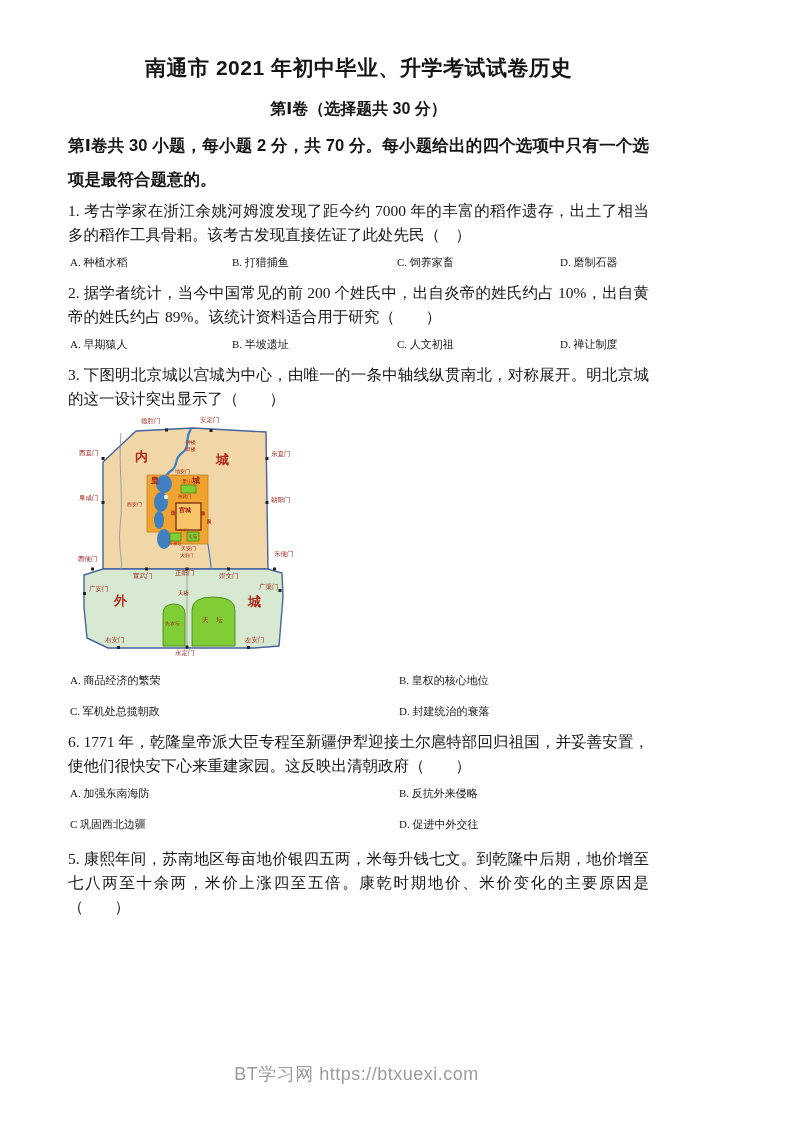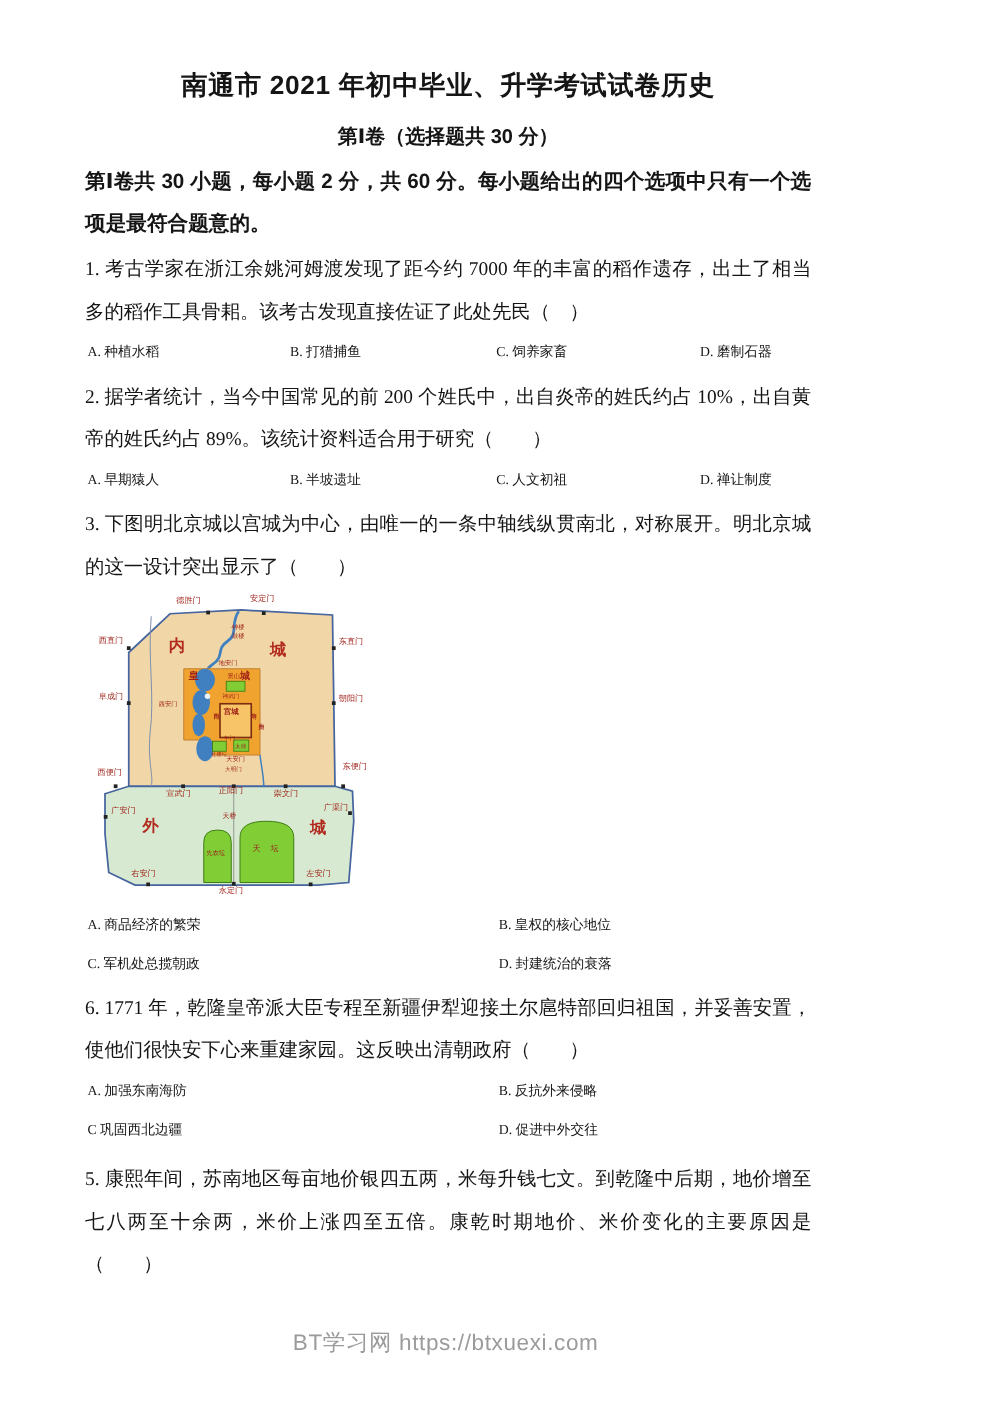--- a/index.html
+++ b/index.html
@@ -5,21 +5,21 @@
   html,body{margin:0;padding:0;background:#ffffff;}
   .page{position:relative;width:713px;height:1122px;background:#ffffff;overflow:hidden;
         font-family:"Liberation Serif","DejaVu Serif",serif;color:#151515;}
   .content{padding:54px 64px 0 68px;}
   .title{margin:0;text-align:center;font-family:"Liberation Sans","DejaVu Sans",sans-serif;
          font-weight:700;font-size:21px;letter-spacing:0.5px;}
   .section{margin:17px 0 0;text-align:center;font-family:"Liberation Sans","DejaVu Sans",sans-serif;
            font-weight:700;font-size:16px;}
   .intro{margin:8px 0 0;font-family:"Liberation Sans","DejaVu Sans",sans-serif;font-weight:700;
          font-size:16.5px;line-height:34px;text-align:justify;}
-  .qtext{margin:3px 0 0;font-size:15.5px;line-height:34px;text-align:justify;}
+  .qtext{margin:3px 0 0;font-size:15.5px;line-height:24px;text-align:justify;}
   .opts{display:grid;font-size:11px;line-height:31px;padding-left:2px;}
   .opts4{grid-template-columns:162px 165px 163px 1fr;}
   .opts2{grid-template-columns:329px 1fr;}
   .q5gap{margin-top:7px;}
   .map{position:relative;width:228px;height:246px;margin:6px 0 2px 10px;}
   .map svg{position:absolute;left:0;top:0;}
   .ml{position:absolute;color:#9e2018;line-height:1;white-space:nowrap;
       font-family:"Liberation Sans","DejaVu Sans",sans-serif;}
   .mlbig{color:#b22a1e;font-weight:700;font-size:13px;}
   .mlv{writing-mode:vertical-rl;text-orientation:upright;}
@@ -28,21 +28,21 @@
           color:#9b9b9b;letter-spacing:0.5px;}
 </style>
 </head>
 <body>
 
 <div class="page">
   <div class="content">
 
     <h1 class="title">南通市 2021 年初中毕业、升学考试试卷历史</h1>
     <h2 class="section">第Ⅰ卷（选择题共 30 分）</h2>
-    <p class="intro">第Ⅰ卷共 30 小题，每小题 2 分，共 60 分。每小题给出的四个选项中只有一个选项是最符合题意的。</p>
+    <p class="intro">第Ⅰ卷共 30 小题，每小题 2 分，共 70 分。每小题给出的四个选项中只有一个选项是最符合题意的。</p>
 
     <p class="qtext">1. 考古学家在浙江余姚河姆渡发现了距今约 7000 年的丰富的稻作遗存，出土了相当多的稻作工具骨耜。该考古发现直接佐证了此处先民（　）</p>
     <div class="opts opts4">
       <span>A. 种植水稻</span>
       <span>B. 打猎捕鱼</span>
       <span>C. 饲养家畜</span>
       <span>D. 磨制石器</span>
     </div>
 
     <p class="qtext">2. 据学者统计，当今中国常见的前 200 个姓氏中，出自炎帝的姓氏约占 10%，出自黄帝的姓氏约占 89%。该统计资料适合用于研究（　　）</p>

